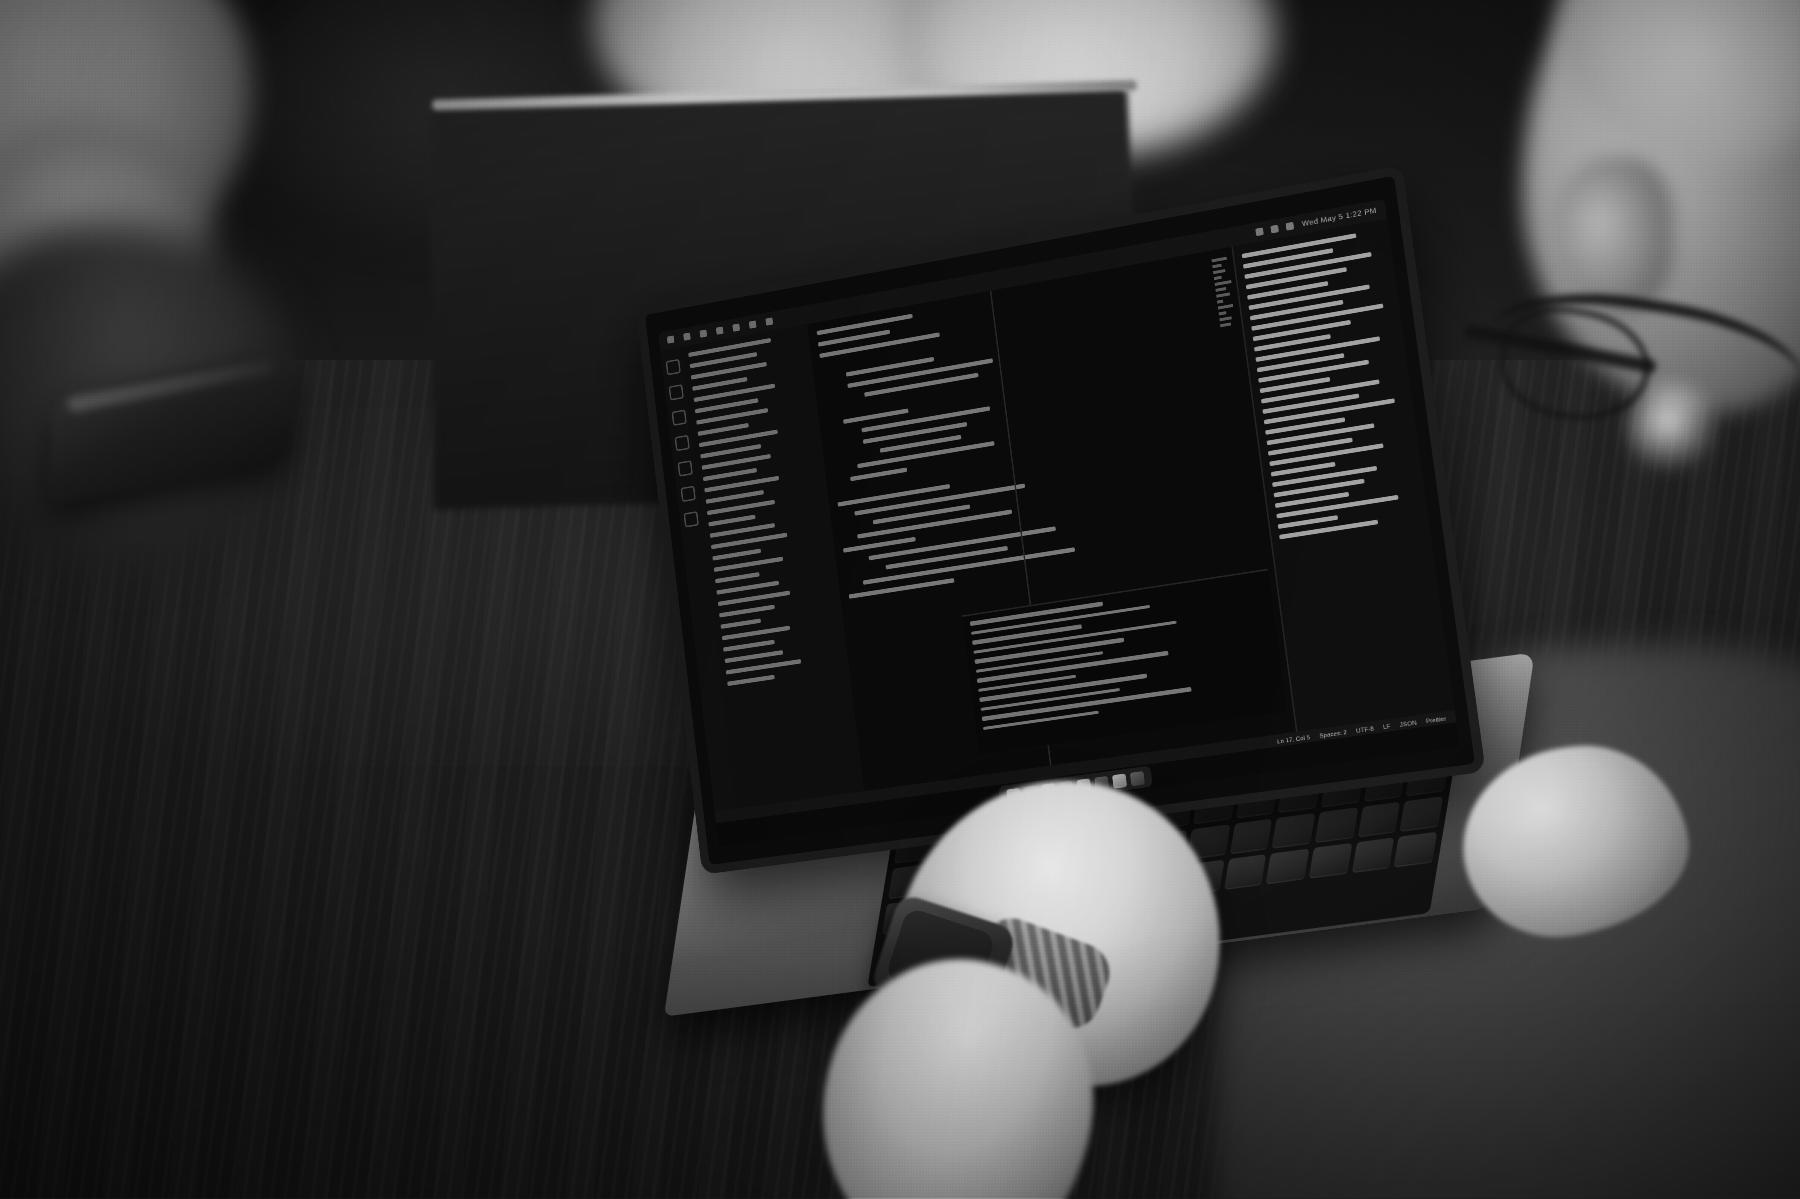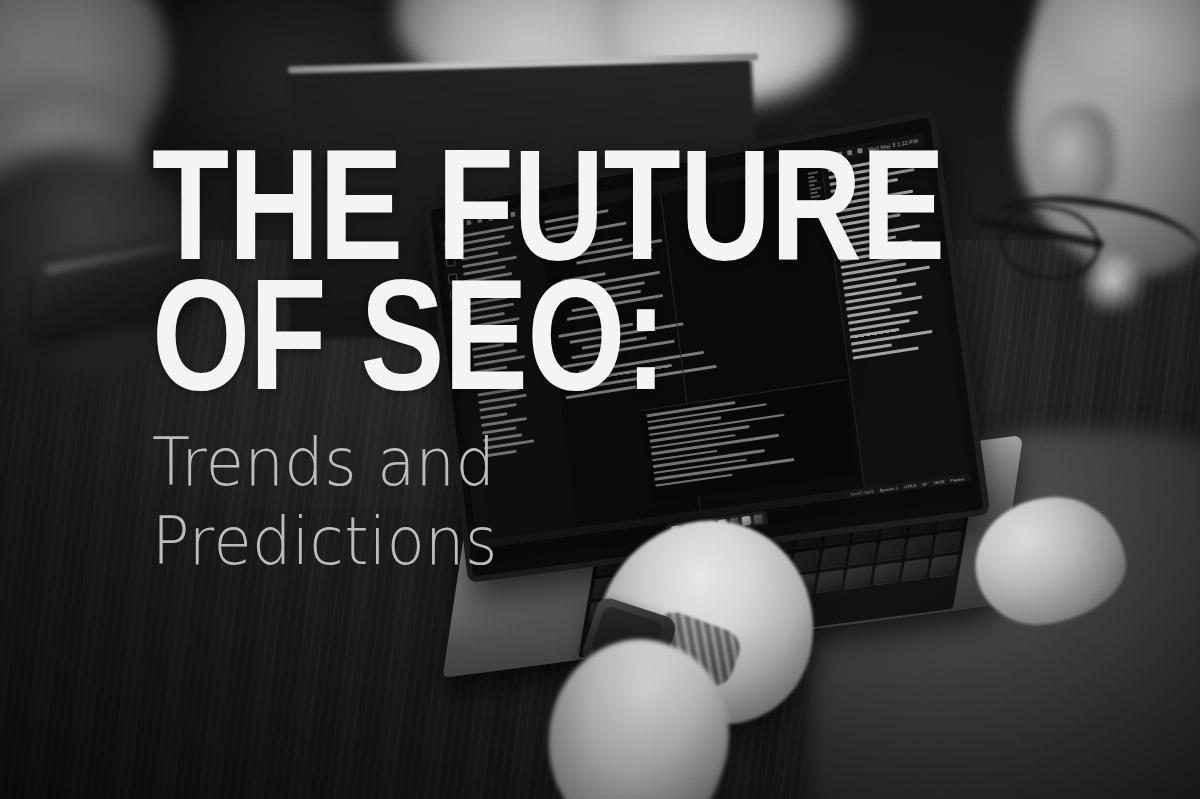--- a/index.html
+++ b/index.html
@@ -861,24 +861,14 @@
     <div class="cheek-light"></div>
     <div class="glasses"></div>
     <div class="glasses-lens"></div>
     <div class="glasses-arm"></div>
 
     <div class="darken"></div>
     <div class="vignette"></div>
     <div class="grain"></div>
   </div>
 
-  <div class="overlay">
-    <h1 class="headline">
-      <span class="ln">THE FUTURE</span>
-      <span class="ln">OF SEO:</span>
-    </h1>
-    <p class="subtitle">
-      <span class="ln">Trends and</span>
-      <span class="ln">Predictions</span>
-    </p>
-  </div>
 
 </div>
 
 </body></html>

